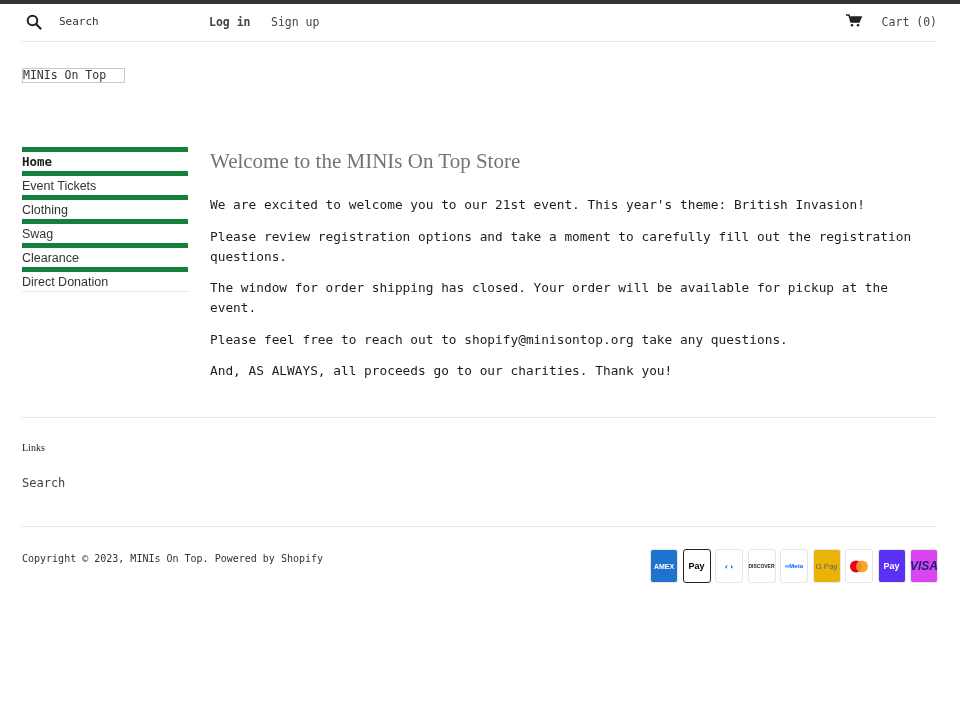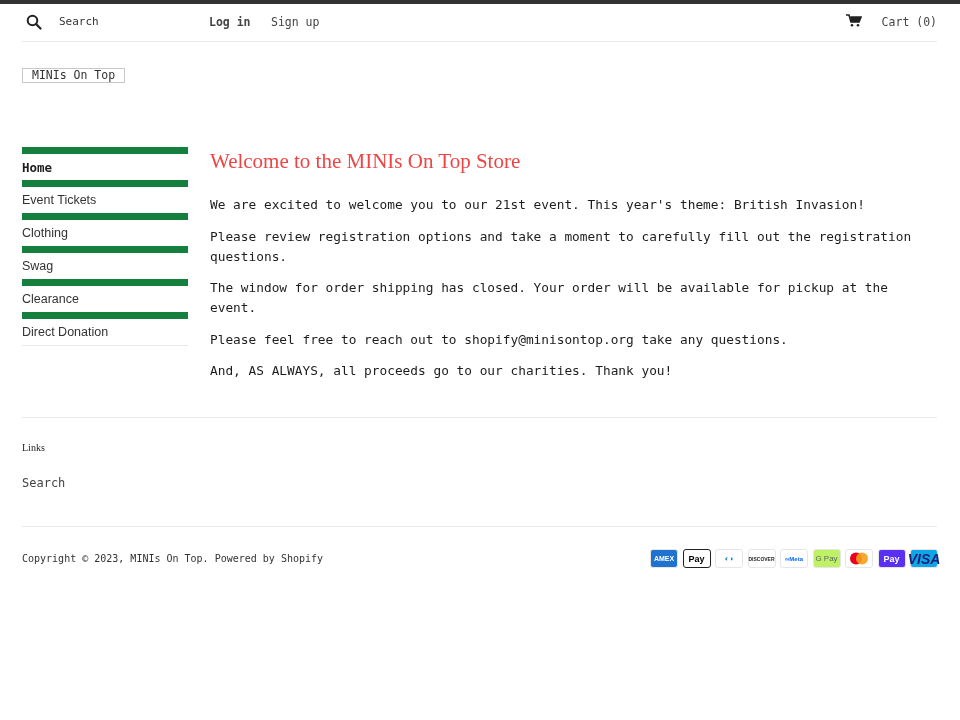--- a/index.html
+++ b/index.html
@@ -5,35 +5,35 @@
   * { box-sizing: border-box; margin: 0; padding: 0; }
   html, body { width: 960px; height: 720px; background: #fff; overflow: hidden; }
   body { color: #1c1d1d; font-family: "DejaVu Sans Mono", monospace; position: relative; }
   .topbar { position: absolute; top: 0; left: 0; width: 960px; height: 4px; background: #333; }
   .header { position: absolute; top: 4px; left: 22px; width: 915px; height: 38px; border-bottom: 1px solid #e8e9eb; }
   .search-icon { position: absolute; left: 4px; top: 10px; width: 16px; height: 16px; }
   .search-text { position: absolute; left: 37px; top: 11px; font-size: 11px; color: #333; }
   .login { position: absolute; left: 187px; top: 11px; font-size: 11.5px; color: #444; font-weight: bold; }
   .signup { position: absolute; left: 249px; top: 11px; font-size: 11.5px; color: #444; }
   .cart { position: absolute; right: 0; top: 10px; font-size: 11.5px; color: #444; display: flex; align-items: center; gap: 20px; }
-  .logo { position: absolute; left: 22px; top: 68px; width: 103px; height: 15px; border: 1px solid #c8c8c8; font-size: 11.5px; line-height: 13px; padding-left: 9px; color: #333; }
+  .logo { position: absolute; left: 22px; top: 68px; width: 103px; height: 15px; border: 1px solid #c8c8c8; font-size: 11.5px; line-height: 13px; padding-left: 0; color: #333; }
   .sidenav { position: absolute; left: 22px; top: 147px; width: 166px; }
-  .nav-item { height: 33px; border-top: 7px solid #15803d; font-family: "Liberation Sans", sans-serif; font-size: 12.5px; color: #333; display: flex; align-items: center; }
+  .nav-item { height: 24px; border-top: 5px solid #15803d; font-family: "Liberation Sans", sans-serif; font-size: 12.5px; color: #333; display: flex; align-items: center; }
   .nav-item.active { font-family: "DejaVu Sans Mono", monospace; font-weight: bold; font-size: 12.5px; color: #1c1d1d; }
   .nav-end { border-top: 1px solid #e8e9eb; }
   .main { position: absolute; left: 210px; top: 148px; width: 728px; }
-  .page-title { font-family: "Liberation Serif", serif; font-size: 21px; font-weight: normal; color: #ef4444; line-height: 26px; margin-bottom: 21px; }
+  .page-title { font-family: "Liberation Serif", serif; font-size: 21px; font-weight: normal; color: #737373; line-height: 26px; margin-bottom: 21px; }
   .main p { font-size: 12.8px; line-height: 20px; color: #1c1d1d; margin-bottom: 11.5px; }
   .footer-rule1 { position: absolute; left: 22px; top: 417px; width: 915px; border-top: 1px solid #e8e9eb; }
   .links-title { position: absolute; left: 22px; top: 442px; font-family: "Liberation Serif", serif; font-size: 10px; color: #222; text-align: right; }
   .links-search { position: absolute; left: 22px; top: 476px; font-size: 12px; color: #444; }
   .footer-rule2 { position: absolute; left: 22px; top: 526px; width: 915px; border-top: 1px solid #e8e9eb; }
   .copyright { position: absolute; left: 22px; top: 553px; font-size: 10px; color: #333; }
   .payments { position: absolute; right: 22px; top: 549px; display: flex; gap: 4.5px; }
-  .pay { width: 28px; height: 19px; border-radius: 3px; display: flex; align-items: center; justify-content: center; font-family: "Liberation Sans", sans-serif; font-size: 7px; font-weight: bold; border: 1px solid #e6e6e6; }
+  .pay { width: 28px; height: 34px; border-radius: 3px; display: flex; align-items: center; justify-content: center; font-family: "Liberation Sans", sans-serif; font-size: 7px; font-weight: bold; border: 1px solid #e6e6e6; }
 </style>
 </head>
 <body>
 
 <div class="topbar"></div>
 
 <div class="header">
   <span class="search-icon">
     <svg width="16" height="16" viewBox="0 0 16 16">
         <circle cx="6.5" cy="6.5" r="4.8" fill="none" stroke="#222" stroke-width="2"></circle>
@@ -82,22 +82,22 @@
 <div class="links-search">Search</div>
 <div class="footer-rule2"></div>
 <div class="copyright">Copyright © 2023, MINIs On Top. Powered by Shopify</div>
 
 <div class="payments">
   <div class="pay" title="American Express" style="background: rgb(31, 114, 205); color: rgb(255, 255, 255);">AMEX</div>
   <div class="pay" style="font-size: 9px; border-color: rgb(34, 34, 34); background: rgb(255, 255, 255); color: rgb(0, 0, 0);" title="Apple Pay">Pay</div>
   <div class="pay" title="Diners Club" style="background: rgb(255, 255, 255); color: rgb(0, 121, 190);">◐◑</div>
   <div class="pay" style="font-size: 5px; background: rgb(255, 255, 255); color: rgb(35, 31, 32);" title="Discover">DISCOVER</div>
   <div class="pay" style="font-size: 6px; background: rgb(255, 255, 255); color: rgb(8, 102, 255);" title="Meta Pay">∞Meta</div>
-  <div class="pay" style="font-weight: normal; font-size: 8px; background: #bef264; color: rgb(95, 99, 104);" title="Google Pay">G Pay</div>
+  <div class="pay" style="font-weight: normal; font-size: 8px; background: #eab308; color: rgb(95, 99, 104);" title="Google Pay">G Pay</div>
   <div class="pay" title="Mastercard" style="background: rgb(255, 255, 255); color: rgb(235, 0, 27);">
     <svg width="20" height="13" viewBox="0 0 20 13">
         <circle cx="7" cy="6.5" r="6" fill="#eb001b"></circle>
         <circle cx="13" cy="6.5" r="6" fill="#f79e1b" fill-opacity="0.9"></circle>
       </svg>
   </div>
   <div class="pay" style="font-size: 9px; background: rgb(90, 49, 244); color: rgb(255, 255, 255);" title="Shop Pay">Pay</div>
-  <div class="pay" style="font-size: 14px; font-style: italic; background: #0ea5e9; color: rgb(26, 31, 113);" title="Visa">VISA</div>
+  <div class="pay" style="font-size: 12px; font-style: italic; background: #d946ef; color: rgb(26, 31, 113);" title="Visa">VISA</div>
 </div>
 
 </body></html>

